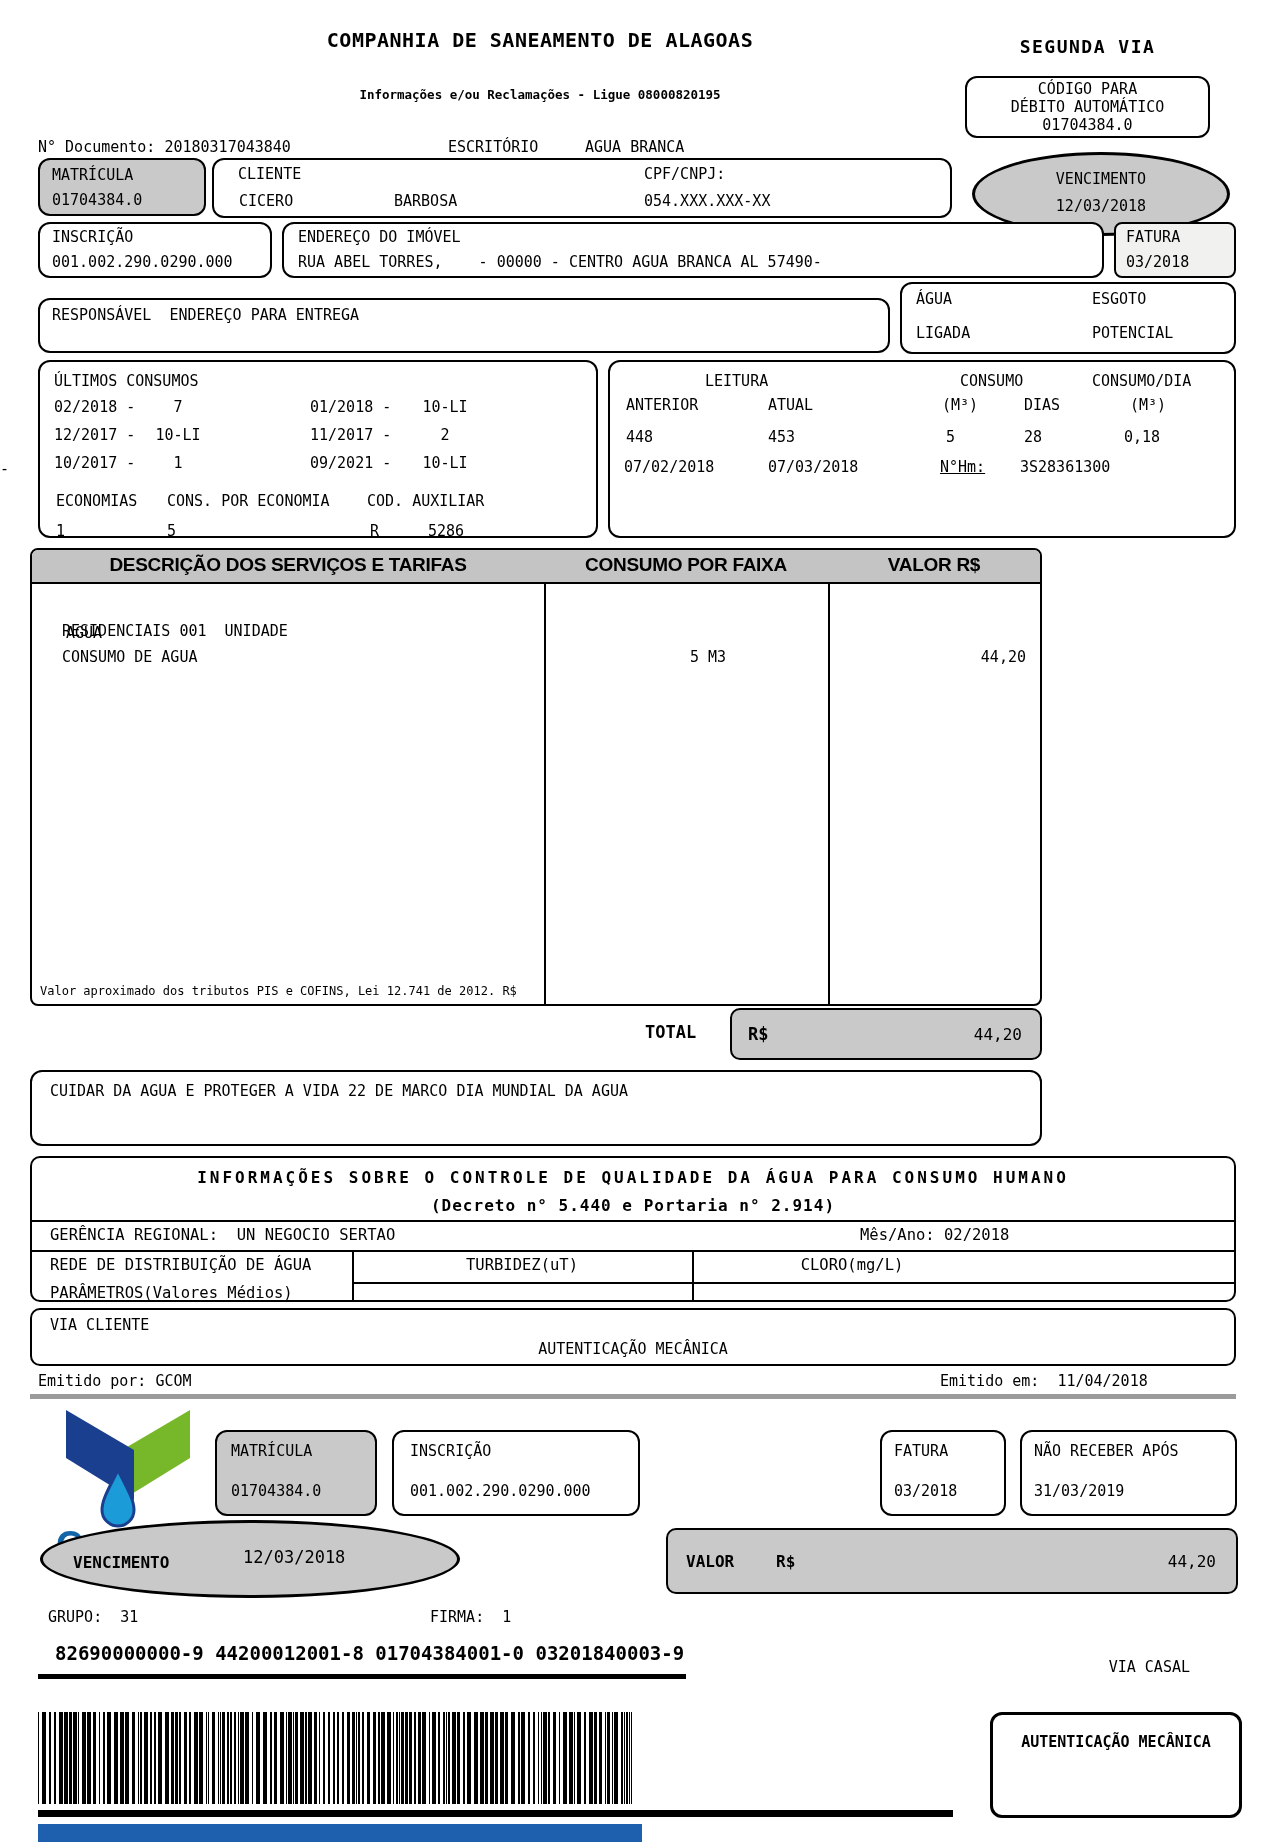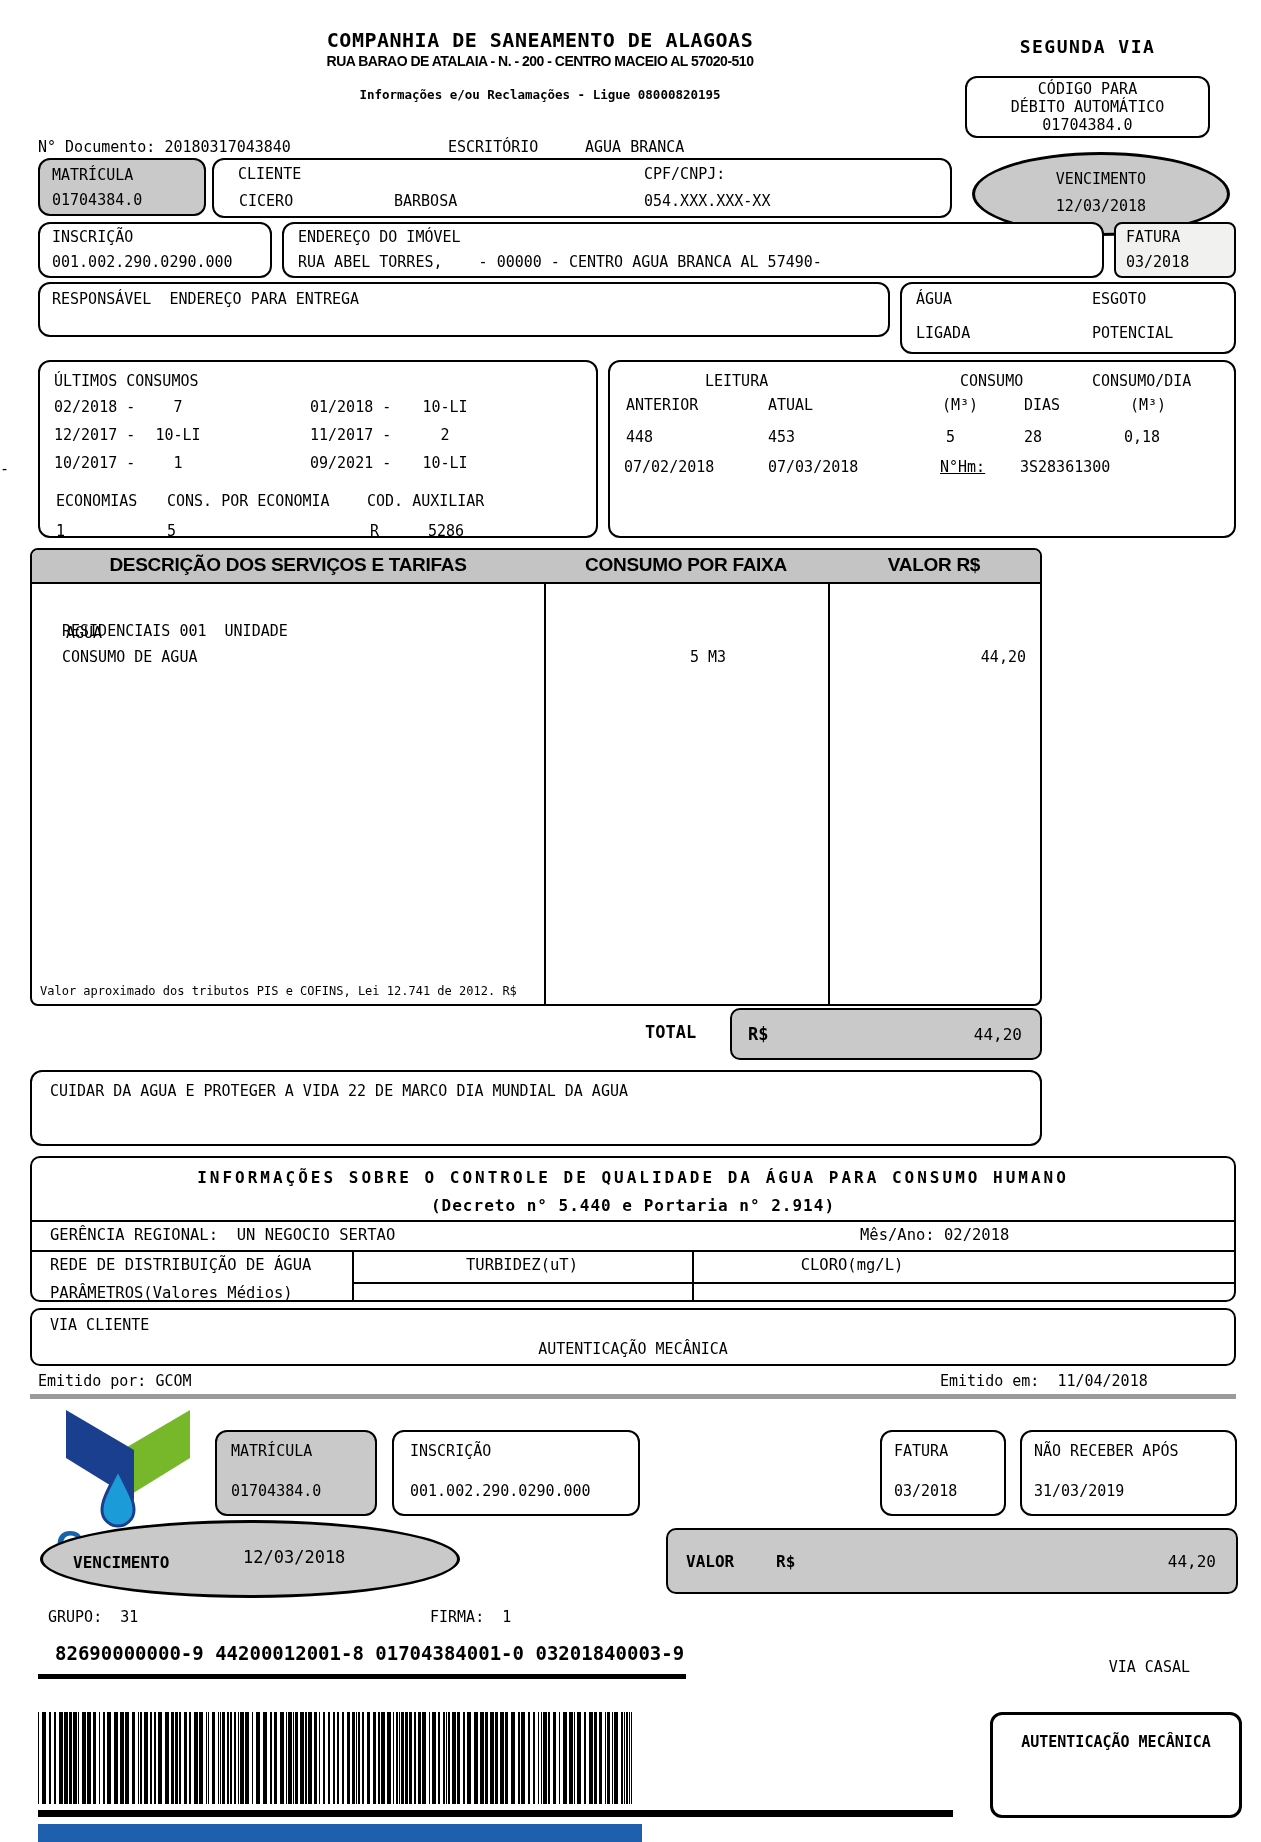--- a/index.html
+++ b/index.html
@@ -26,21 +26,20 @@
   .tear{position:absolute;left:30px;top:1394px;width:1206px;height:5px;background:#9b9b9b;}
   .thickline{position:absolute;background:#000;}
   .bluebar{position:absolute;left:38px;top:1824px;width:604px;height:18px;background:#1e5fae;}
 </style>
 </head>
 <body>
 
 <div class="page" data-name="water-bill-document">
 
   <div class="t b c" data-name="company-name" style="left:140px;top:28px;width:800px;font-size:20px;letter-spacing:0.5px;">COMPANHIA DE SANEAMENTO DE ALAGOAS</div>
-  <div class="t b c sans" data-name="company-address" style="left:140px;top:53px;width:800px;font-size:14px;letter-spacing:-0.5px;">RUA BARAO DE ATALAIA - N. - 200 - CENTRO MACEIO AL 57020-510</div>
   <div class="t b c" data-name="company-contact" style="left:140px;top:87px;width:800px;font-size:12.5px;">Informações e/ou Reclamações - Ligue 08000820195</div>
 
   <div class="t b c" data-name="via-label" style="left:965px;top:36px;width:245px;font-size:18px;letter-spacing:1.5px;">SEGUNDA VIA</div>
 
   <div class="box" data-name="auto-debit-code-box" style="left:965px;top:76px;width:245px;height:62px;">
     <div class="t c" style="left:0;top:2px;width:241px;line-height:18px;" data-name="auto-debit-label-1">CÓDIGO PARA</div>
     <div class="t c" style="left:0;top:20px;width:241px;line-height:18px;" data-name="auto-debit-label-2">DÉBITO AUTOMÁTICO</div>
     <div class="t c" style="left:0;top:38px;width:241px;line-height:18px;" data-name="auto-debit-code">01704384.0</div>
   </div>
 
@@ -74,21 +73,21 @@
   <div class="box" data-name="endereco-box" style="left:282px;top:222px;width:822px;height:56px;">
     <div class="t" style="left:14px;top:4px;" data-name="endereco-label">ENDEREÇO DO IMÓVEL</div>
     <div class="t" style="left:14px;top:29px;" data-name="endereco-value">RUA ABEL TORRES,    - 00000 - CENTRO AGUA BRANCA AL 57490-</div>
   </div>
 
   <div class="box lgray" data-name="fatura-box" style="left:1114px;top:222px;width:122px;height:56px;border-radius:8px;">
     <div class="t" style="left:10px;top:4px;" data-name="fatura-label">FATURA</div>
     <div class="t" style="left:10px;top:29px;" data-name="fatura-value">03/2018</div>
   </div>
 
-  <div class="box" data-name="responsavel-box" style="left:38px;top:282px;width:852px;height:55px;">
+  <div class="box" data-name="responsavel-box" style="left:38px;top:298px;width:852px;height:55px;">
     <div class="t" style="left:12px;top:6px;" data-name="responsavel-label">RESPONSÁVEL  ENDEREÇO PARA ENTREGA</div>
   </div>
 
   <div class="box" data-name="ligacao-box" style="left:900px;top:282px;width:336px;height:72px;">
     <div class="t" style="left:14px;top:6px;" data-name="agua-label">ÁGUA</div>
     <div class="t" style="left:190px;top:6px;" data-name="esgoto-label">ESGOTO</div>
     <div class="t" style="left:14px;top:40px;" data-name="agua-status">LIGADA</div>
     <div class="t" style="left:190px;top:40px;" data-name="esgoto-status">POTENCIAL</div>
   </div>
 

